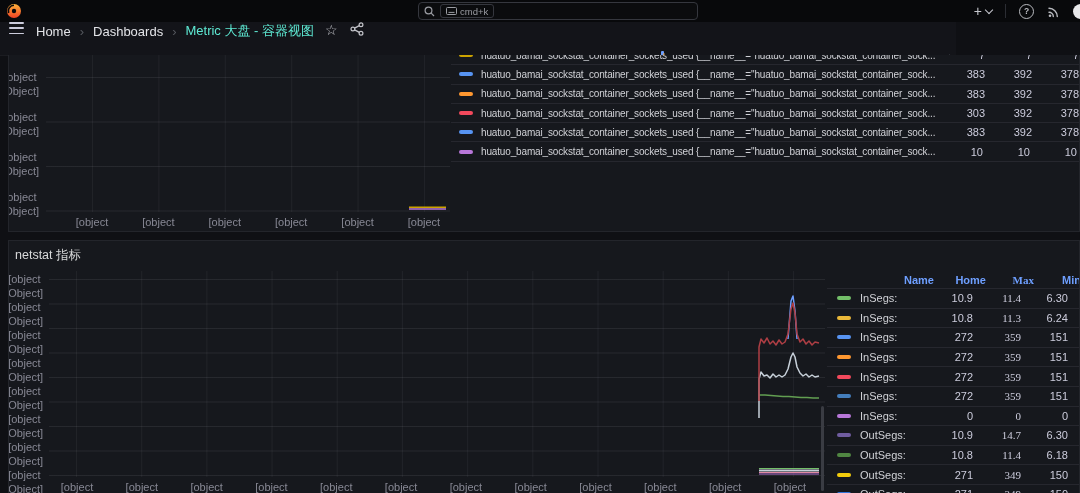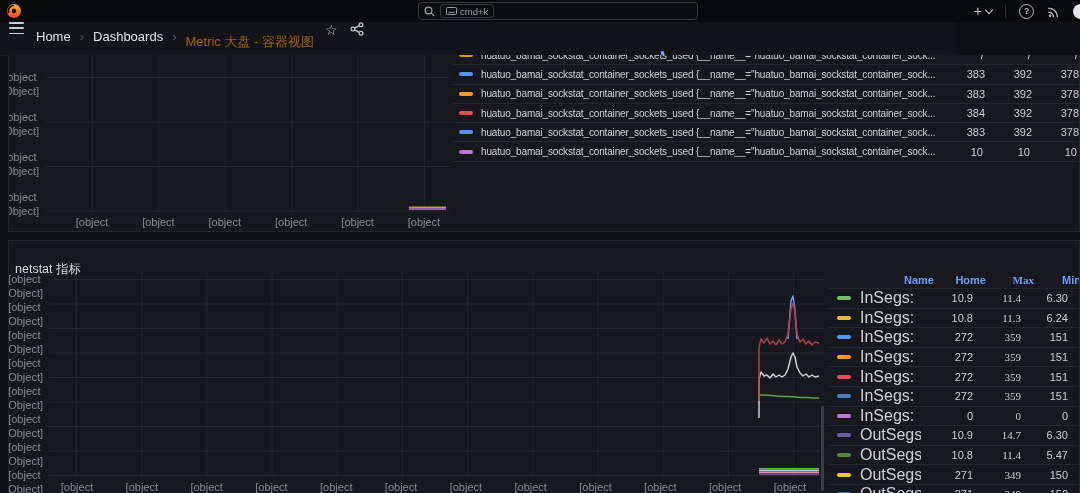--- a/index.html
+++ b/index.html
@@ -13,36 +13,36 @@
   .vdiv{width:1px;height:14px;background:#2b2d33;}
   .helpcircle{width:13px;height:13px;border:1.2px solid #b9bbc0;border-radius:50%;display:flex;align-items:center;justify-content:center;font-size:8.5px;color:#b9bbc0;font-weight:bold;}
   .avatar{width:15px;height:15px;border-radius:50%;background:#e8e8ea;margin-right:-8px;}
   .plusbtn{display:flex;align-items:center;gap:4px;color:#c7c8cf;font-size:14px;}
   .chev{display:inline-block;width:5px;height:5px;border-right:1.4px solid currentColor;border-bottom:1.4px solid currentColor;transform:rotate(45deg);margin-top:-2px;}
   .nav2{position:absolute;top:22px;left:0;width:956px;height:33px;background:#131419;display:flex;align-items:flex-start;border-bottom:1px solid #1b1c21;}
   .burger{margin:0 12px 0 9px;display:flex;flex-direction:column;gap:3.5px;cursor:pointer;}
   .burger span{display:block;width:15px;height:1.8px;background:#ccccdc;border-radius:1px;}
   .crumbs{display:flex;align-items:center;gap:9px;font-size:13px;}
   .crumb{color:#e3e4e8;cursor:pointer;}
-  .crumb.current{color:#a16207;margin-top:11px;}
+  .crumb.current{color:#5eead4;}
   .csep{color:#55585e;font-size:13px;}
   .staricon{font-size:14px;color:#c3c4ca;margin-left:11px;cursor:pointer;}
   .shareicon{margin-left:12px;cursor:pointer;}
   .nav2right{position:absolute;right:6px;top:22px;height:33px;display:flex;align-items:center;gap:13px;}
   .addgrp{display:flex;align-items:center;gap:5px;color:#6e9fff;font-size:12.5px;font-weight:600;cursor:pointer;}
   .addbars{display:flex;align-items:flex-end;gap:1.5px;position:relative;width:13px;height:11px;}
   .addbars i{display:block;width:2.6px;background:#6e9fff;border-radius:1px;}
   .addbars .plus{position:absolute;right:-2px;top:-4px;color:#e8a33d;font-size:10px;font-weight:bold;font-style:normal;}
   .timegrp{display:flex;align-items:center;gap:6px;color:#ccccdc;font-size:12.5px;cursor:pointer;}
   .icbtn{display:flex;align-items:center;justify-content:center;cursor:pointer;color:#b9bbc0;}
   .gearchar{font-size:15px;line-height:15px;color:#b9bbc0;}
   .panel{position:absolute;background:#16181d;border:1px solid #23252b;box-sizing:border-box;overflow:hidden;}
   .panel-top{left:8px;top:55px;width:1072px;height:177px;border-top:none;}
   .panel-net{left:8px;top:240px;width:1072px;height:253px;border-bottom:none;}
-  .ptitle{position:absolute;left:6px;top:20px;font-size:12.5px;color:#d8d9da;}
+  .ptitle{position:absolute;left:6px;top:6px;font-size:12.5px;color:#d8d9da;}
   .plot{position:absolute;}
   .plot1{left:37px;top:0;width:404px;height:157px;
     background-image:linear-gradient(to bottom,rgba(204,204,220,0.09) 0 1px,transparent 1px),linear-gradient(to right,rgba(204,204,220,0.06) 0 1px,transparent 1px);
     background-size:100% 44.5px,66.4px 100%;background-position:0 22px,46px 0;}
   .plot2{left:40px;top:30px;width:776px;height:206px;
     background-image:linear-gradient(to bottom,rgba(204,204,220,0.09) 0 1px,transparent 1px),linear-gradient(to right,rgba(204,204,220,0.06) 0 1px,transparent 1px);
     background-size:100% 24.5px,65.2px 100%;background-position:0 8px,27px 0;}
   .overlay{position:absolute;left:0;top:0;pointer-events:none;}
   .ticks-col{position:absolute;display:flex;flex-direction:column;justify-content:space-between;align-items:flex-end;}
   .ticks-row{position:absolute;display:flex;justify-content:space-between;}
@@ -62,21 +62,21 @@
   .legend1{padding-right:2px;box-sizing:border-box;}
   .legend2{position:absolute;left:818px;top:30px;width:252px;box-sizing:border-box;}
   .lhead{display:flex;align-items:center;height:17px;padding-left:10px;font-size:11px;font-weight:bold;color:#6e9fff;}
   .lhead .hswatch{width:23px;flex:none;}
   .lhead .hname{flex:1;cursor:pointer;padding-left:44px;}
   .col-mean{width:52px;text-align:right;flex:none;}
   .col-max{width:48px;text-align:right;flex:none;font-family:Liberation Serif, serif;}
   .col-min{width:47px;text-align:right;flex:none;padding-right:11px;}
   .legend2 .lrow{display:flex;align-items:center;height:18.6px;border-top:1px solid rgba(204,204,220,0.09);padding-left:10px;font-size:11px;color:#ccccdc;cursor:pointer;}
   .legend2 .swatch{margin-right:9px;}
-  .legend2 .lname2{flex:1;font-size:16px;color:#d0d1d6;white-space:nowrap;overflow:hidden;}
+  .legend2 .lname2{flex:1;font-size:11px;color:#d0d1d6;white-space:nowrap;overflow:hidden;}
   .scrollthumb{position:absolute;left:812px;top:165px;width:3px;height:85px;background:#3a3c43;border-radius:2px;cursor:pointer;}
   svg.iconsvg{display:block;}
 </style>
 </head>
 <body>
 
 <div>
 
   <header class="nav1">
     <div class="logo">
@@ -244,21 +244,21 @@
           <span class="swatch" style="background: rgb(255, 152, 48);"></span>
           <span class="lname">huatuo_bamai_sockstat_container_sockets_used {__name__="huatuo_bamai_sockstat_container_sock...</span>
           <span class="lv">383</span>
           <span class="lv">392</span>
           <span class="lv">378</span>
         </div>
 
         <div class="lrow">
           <span class="swatch" style="background: rgb(242, 73, 92);"></span>
           <span class="lname">huatuo_bamai_sockstat_container_sockets_used {__name__="huatuo_bamai_sockstat_container_sock...</span>
-          <span class="lv">384</span>
+          <span class="lv">303</span>
           <span class="lv">392</span>
           <span class="lv">378</span>
         </div>
 
         <div class="lrow">
           <span class="swatch" style="background: rgb(87, 148, 242);"></span>
           <span class="lname">huatuo_bamai_sockstat_container_sockets_used {__name__="huatuo_bamai_sockstat_container_sock...</span>
           <span class="lv">383</span>
           <span class="lv">392</span>
           <span class="lv">378</span>
@@ -385,21 +385,21 @@
             <span class="col-mean">10.9</span>
             <span class="col-max">14.7</span>
             <span class="col-min">6.30</span>
           </div>
 
           <div class="lrow">
             <span class="swatch" style="background: rgb(80, 134, 66);"></span>
             <span class="lname2">OutSegs:</span>
             <span class="col-mean">10.8</span>
             <span class="col-max">11.4</span>
-            <span class="col-min">5.47</span>
+            <span class="col-min">6.18</span>
           </div>
 
           <div class="lrow">
             <span class="swatch" style="background: rgb(242, 204, 12);"></span>
             <span class="lname2">OutSegs:</span>
             <span class="col-mean">271</span>
             <span class="col-max">349</span>
             <span class="col-min">150</span>
           </div>
 

